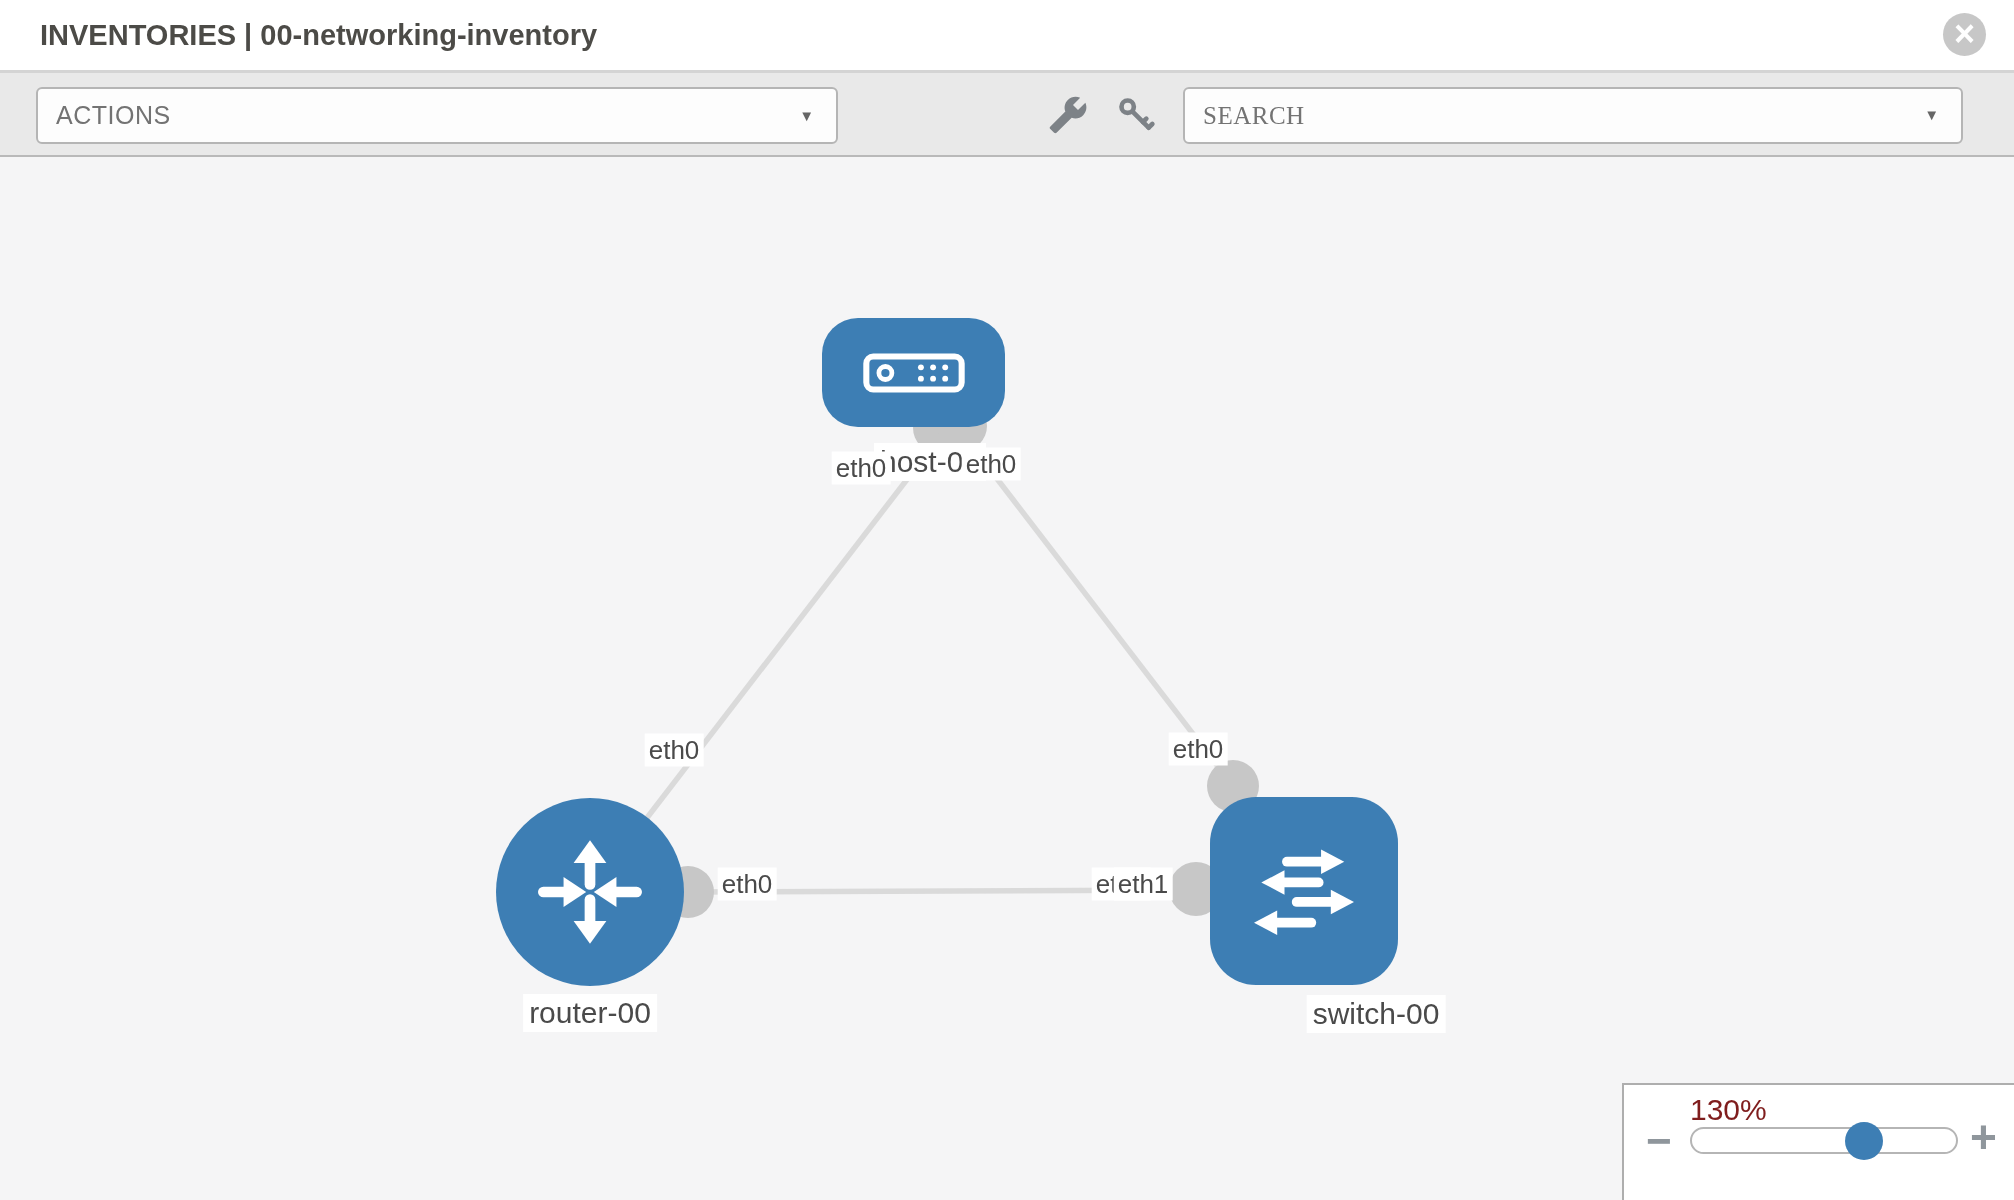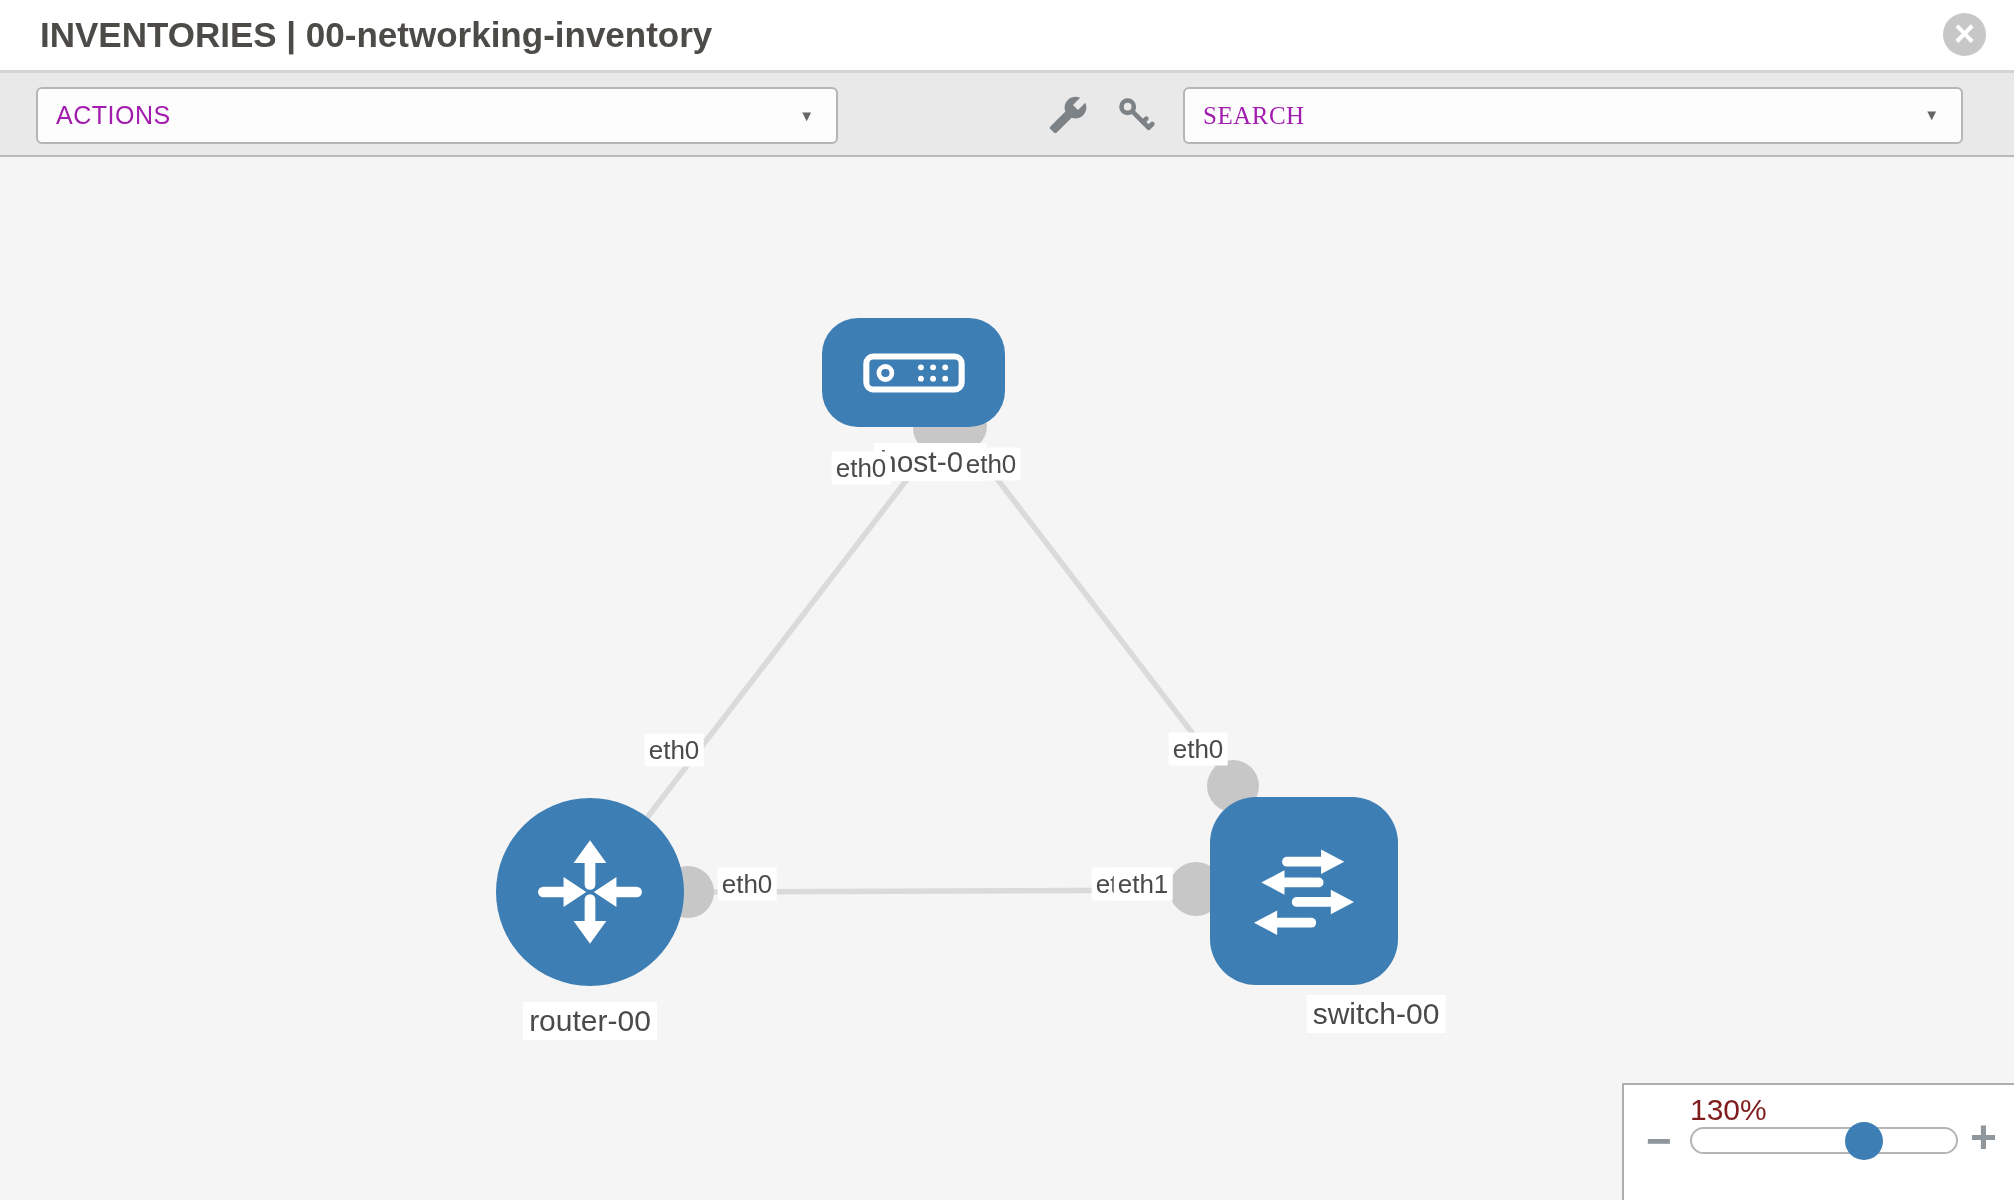--- a/index.html
+++ b/index.html
@@ -3,32 +3,32 @@
 <meta charset="utf-8">
 <style>
   html,body{margin:0;padding:0;}
   body{width:2014px;height:1200px;overflow:hidden;position:relative;
        font-family:"Liberation Sans",sans-serif;background:#fff;}
 
   
   .hdr{position:absolute;left:0;top:0;width:2014px;height:70px;background:#fff;
        border-bottom:3px solid #d4d4d4;}
   .hdr h1{position:absolute;left:40px;top:0;margin:0;line-height:70px;
-          font-size:35px;font-weight:bold;color:#4c4b47;}
+          font-size:29px;font-weight:bold;color:#4c4b47;}
   .close-btn{position:absolute;right:28px;top:13px;width:43px;height:43px;border-radius:50%;
              background:#c7c7c7;text-align:center;cursor:pointer;}
   .close-btn span{color:#fff;font-size:36px;font-weight:bold;line-height:41px;display:block;}
 
   
   .toolbar{position:absolute;left:0;top:73px;width:2014px;height:82px;background:#e9e9e9;
            border-bottom:2px solid #b9b9b9;}
   .select{position:absolute;top:14px;height:57px;background:#fdfdfd;border:2px solid #b5b5b5;
           border-radius:6px;box-sizing:border-box;cursor:pointer;}
   .select .sel-label{position:absolute;left:18px;top:0;line-height:53px;font-size:25px;
-                     color:#a21caf;letter-spacing:.5px;}
+                     color:#737373;letter-spacing:.5px;}
   .select .caret{position:absolute;right:22px;top:0;line-height:53px;font-size:15px;color:#666;}
   .sel-actions{left:36px;width:802px;}
   .sel-search{left:1183px;width:780px;font-family:Liberation Serif, serif;}
   .tool-icon{position:absolute;top:22px;width:40px;height:40px;cursor:pointer;}
   .tool-icon.wrench{left:1048px;}
   .tool-icon.key{left:1116px;}
 
   
   .canvas{position:absolute;left:0;top:157px;width:2014px;height:1043px;background:#f5f5f6;}
   .links{position:absolute;left:0;top:0;}
@@ -143,21 +143,21 @@
       <path d="M62 43 L32 43" fill="none"></path>
         <polygon points="15,43 34,33 34,53" stroke="none"></polygon>
       <path d="M44 59 L74 59" fill="none"></path>
         <polygon points="91,59 72,49 72,69" stroke="none"></polygon>
       <path d="M56 76 L26 76" fill="none"></path>
         <polygon points="9,76 28,66 28,86" stroke="none"></polygon>
     </svg>
   </div>
 
   <div class="lbl lbl-name" style="left:930px;top:305px;">host-00</div>
-  <div class="lbl lbl-name" style="left:590px;top:856px;margin-top:8px;">router-00</div>
+  <div class="lbl lbl-name" style="left:590px;top:856px;">router-00</div>
   <div class="lbl lbl-name" style="left:1376px;top:857px;">switch-00</div>
 
   <div class="lbl lbl-if" style="left:861px;top:311px;">eth0</div>
   <div class="lbl lbl-if" style="left:991px;top:307px;">eth0</div>
   <div class="lbl lbl-if" style="left:674px;top:593px;">eth0</div>
   <div class="lbl lbl-if" style="left:1198px;top:592px;">eth0</div>
   <div class="lbl lbl-if" style="left:747px;top:727px;">eth0</div>
   <div class="lbl lbl-if" style="left:1121px;top:727px;">eth0</div>
   <div class="lbl lbl-if lbl-over" style="left:1143px;top:727px;">eth1</div>
 

